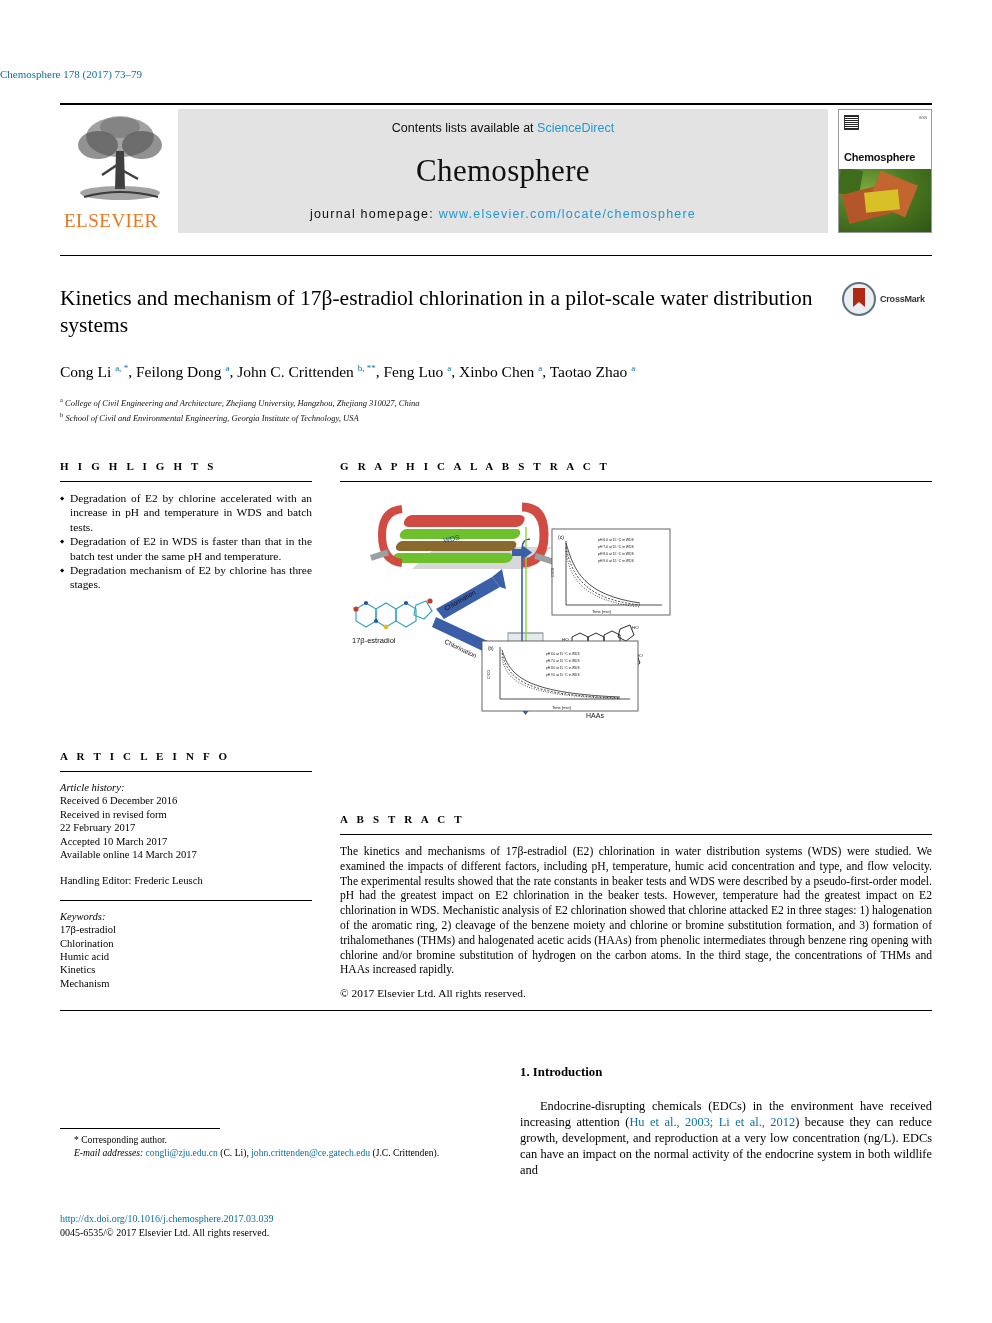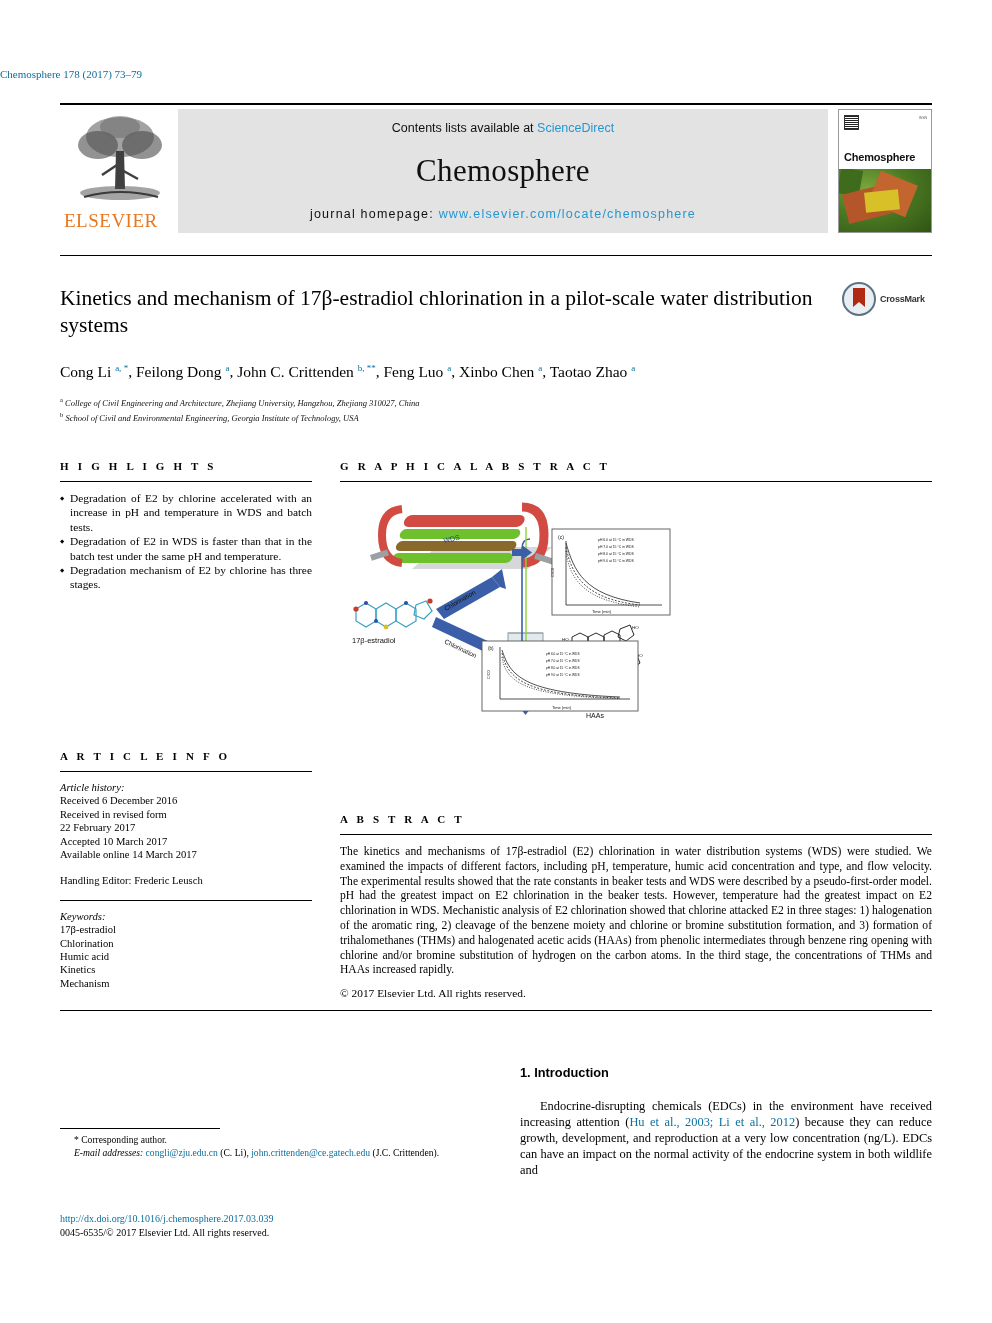--- a/index.html
+++ b/index.html
@@ -299,21 +299,21 @@
     margin-top: 9px;
   }
 
   
   .intro-head {
     position: absolute;
     left: 520px;
     top: 1065px;
     font-size: 12.8px;
     font-weight: bold;
-    font-family: Liberation Sans, sans-serif;
+    font-family: Liberation Serif, serif;
     text-align: center;
   }
   .intro-body {
     position: absolute;
     left: 520px;
     top: 1098px;
     width: 412px;
     font-size: 12.4px;
     line-height: 16px;
     text-align: justify;

